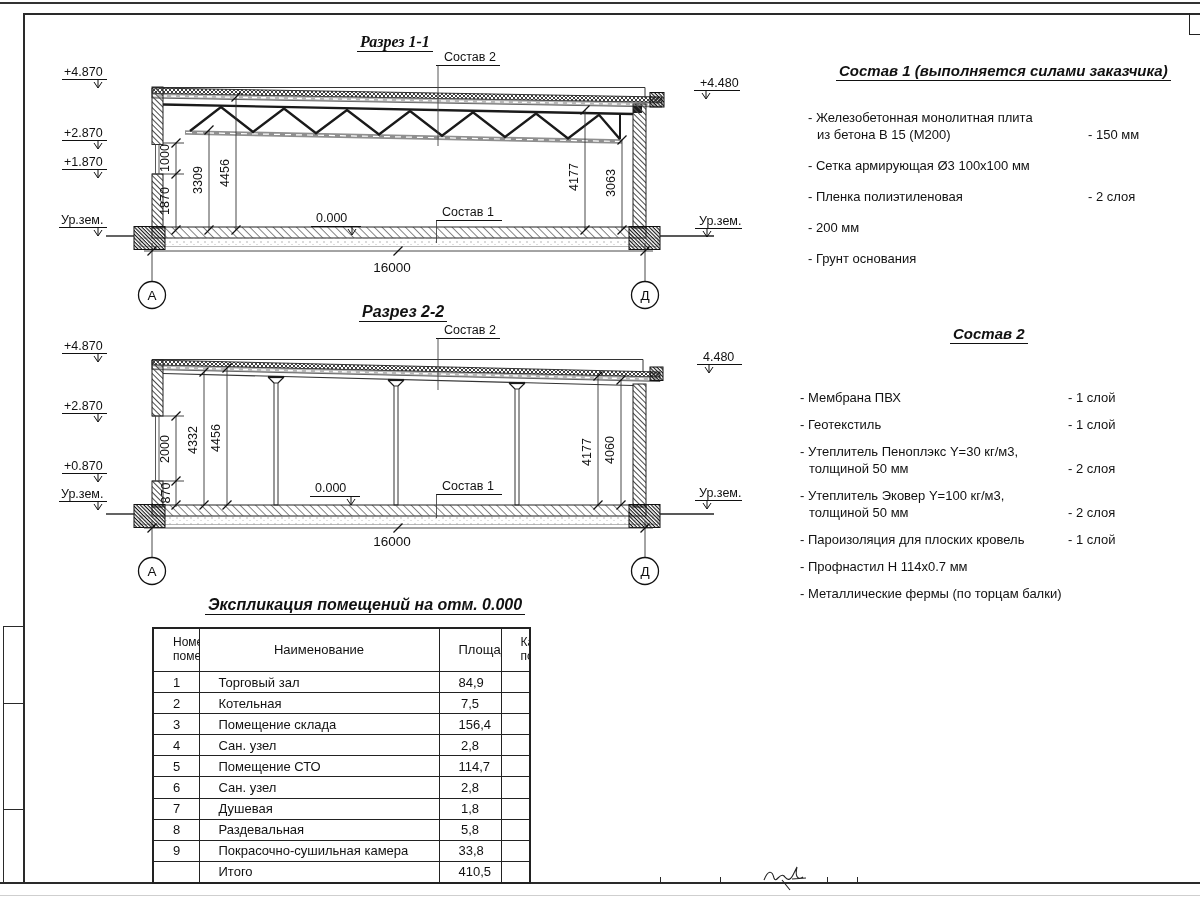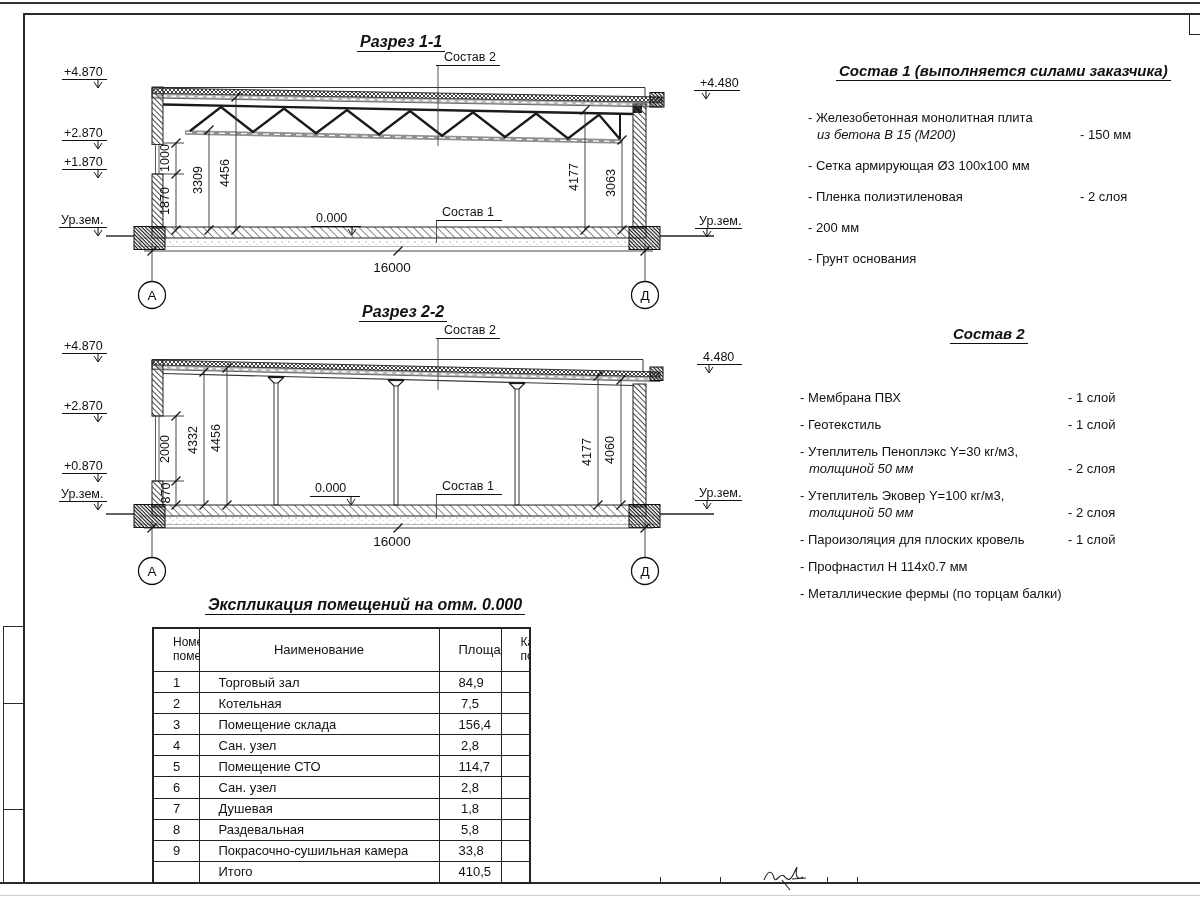--- a/index.html
+++ b/index.html
@@ -7,24 +7,24 @@
            font-family:"Liberation Sans", sans-serif; color:#111; }
   .abs { position:absolute; }
   .ln { position:absolute; background:#2a2a2a; }
   .draw { position:absolute; left:0; top:0; }
   svg text { fill:#111; font-family:"Liberation Sans", sans-serif; }
   .dtitle { position:absolute; font-style:italic; font-weight:bold; white-space:nowrap; }
   .dtitle span { border-bottom:1.5px solid #111; padding:0 3px 1px 3px; }
   .t16 { font-size:16px; } .t15 { font-size:15px; }
   .mlist { position:absolute; font-size:13px; }
   .mrow { display:flex; }
-  .s1row { margin-bottom:14px; } .s2row { margin-bottom:10px; }
+  .s1row { margin-bottom:14px;gap:8px; } .s2row { margin-bottom:10px; }
   .mtxt { line-height:17px; white-space:nowrap; }
   .w272 { width:272px; } .w268 { width:268px; }
-  .mtxt .l2 { padding-left:9px;font-style:italic; }
+  .mtxt .l2 { padding-left:9px; }
   .mval { align-self:flex-end; line-height:17px; white-space:nowrap; }
   .room-table { position:absolute; left:152px; top:627px; width:377px; height:257px;
                 border-collapse:collapse; table-layout:fixed; font-size:13px; }
   .room-table th, .room-table td { border:1.4px solid #222; padding:0 19px; overflow:hidden; }
   .room-table { border:2px solid #222; }
   .room-table thead th { height:42px; font-weight:normal; text-align:center; line-height:1.15; }
   .room-table td { height:19px; }
   .hsm { font-size:12px; text-align:left; padding-left:3px; }
   .ksm { font-size:12px; }
   .cnum { text-align:center; }
@@ -49,21 +49,21 @@
   <div class="ln" style="left:3px;top:809px;width:21px;height:1.2px;"></div>
   <div class="corner-box"></div>
   <div class="ln" style="left:660px;top:877px;width:1.2px;height:5px;"></div>
   <div class="ln" style="left:720px;top:877px;width:1.2px;height:5px;"></div>
   <div class="ln" style="left:827px;top:877px;width:1.2px;height:5px;"></div>
   <div class="ln" style="left:857px;top:877px;width:1.2px;height:5px;"></div>
   <svg class="abs" style="left:762px;top:862px;" width="52" height="30" viewBox="0 0 52 30">
     <path d="M2,18 C6,8 10,8 12,16 C14,22 18,10 22,14 C24,16 27,21 31,13 L35,5 C33,13 35,19 41,15 M20,18 L28,28 M30,17 L44,16" fill="none" stroke="#222" stroke-width="1.1"></path>
   </svg>
 
-  <div class="dtitle t16" style="left:357px;top:33px;"><span>Разрез 1-1</span></div>
+  <div class="dtitle t16" style="left:357px;top:33px;font-family:Liberation Serif, serif;"><span>Разрез 1-1</span></div>
   <div class="dtitle t16" style="left:359px;top:303px;"><span>Разрез 2-2</span></div>
   <div class="dtitle t15" style="left:836px;top:62px;"><span>Состав 1 (выполняется силами заказчика)</span></div>
   <div class="dtitle t15" style="left:950px;top:325px;"><span>Состав 2</span></div>
   <div class="dtitle t16" style="left:205px;top:596px;"><span>Экспликация помещений на отм. 0.000</span></div>
 
   <svg class="draw" width="1200" height="900" viewBox="0 0 1200 900">
     <defs>
       <pattern id="wallH" patternUnits="userSpaceOnUse" width="4" height="4" patternTransform="rotate(45)">
         <line x1="0" y1="0.5" x2="4" y2="0.5" stroke="#4a4a4a" stroke-width="1"></line>
       </pattern>

